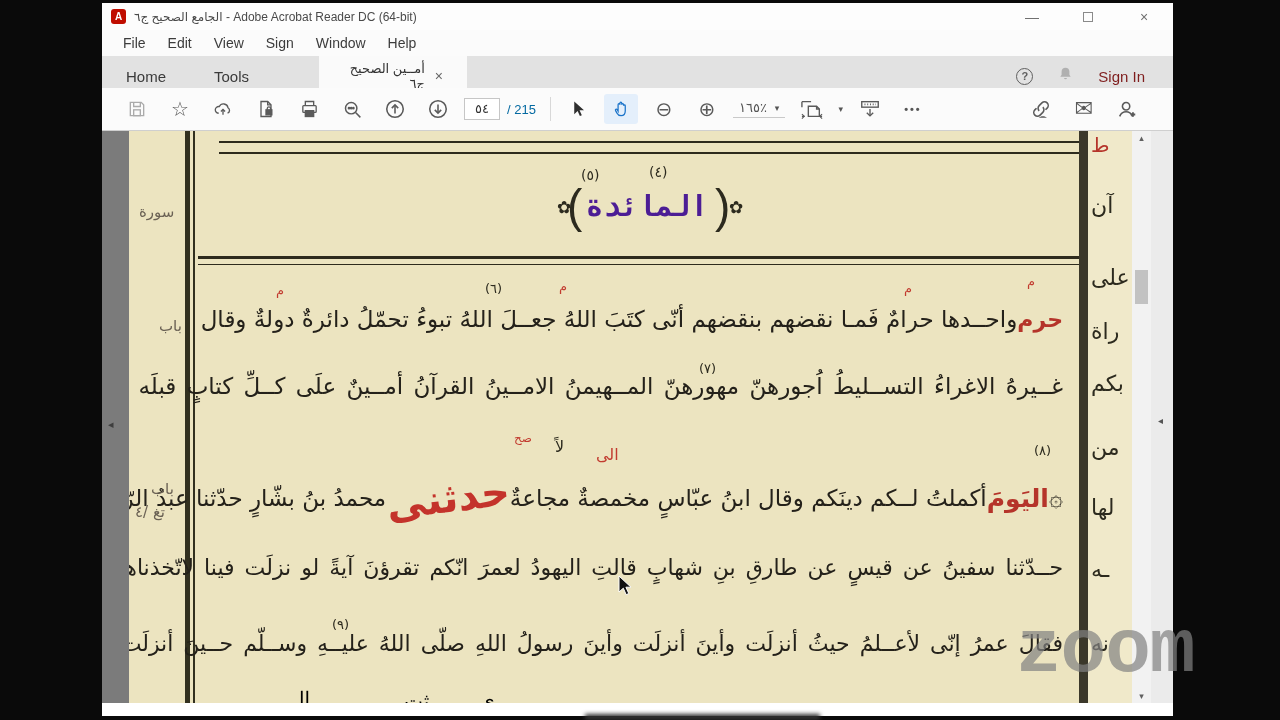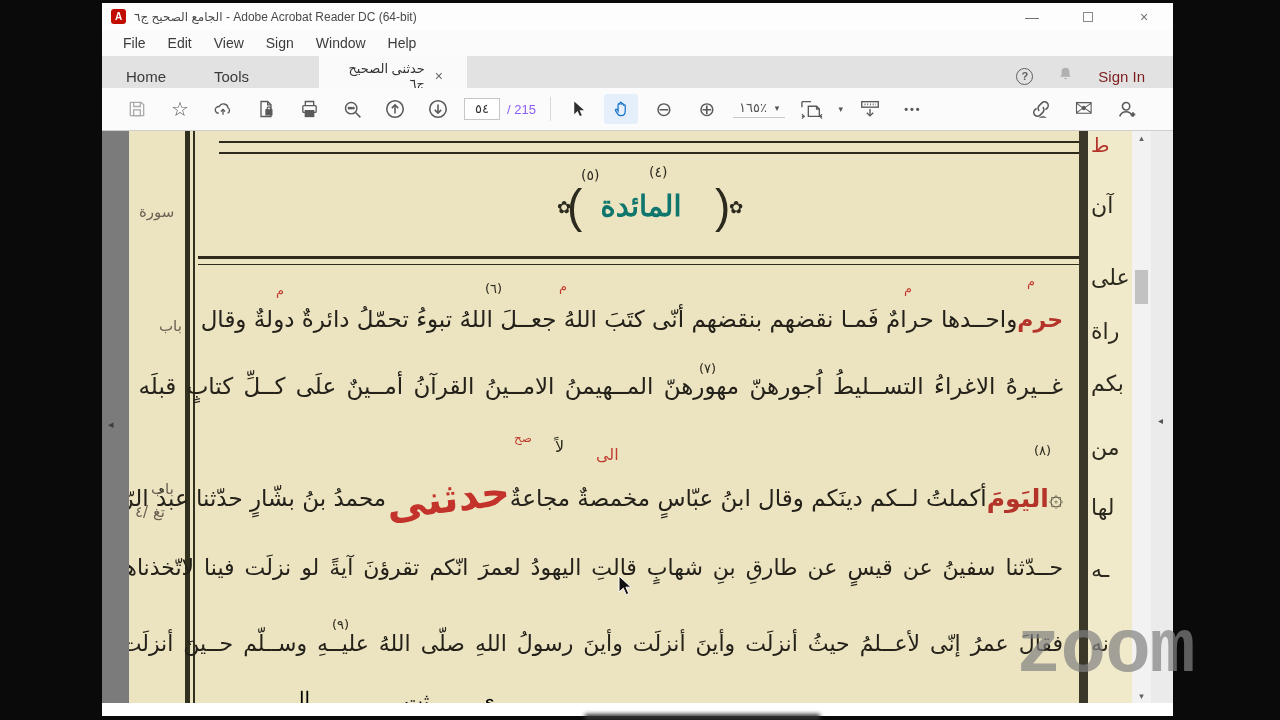--- a/index.html
+++ b/index.html
@@ -29,43 +29,43 @@
              display:flex; align-items:center; justify-content:center; }
   .signin { font-size:15px; color:#7f1d1d; }
 
   .toolbar { position:absolute; left:0; top:85px; width:100%; height:43px; background:#fbfbfb; border-bottom:1px solid #cfcfcf;
              display:flex; align-items:center; padding-left:18px; }
   .tbtn { width:34px; height:30px; display:flex; align-items:center; justify-content:center; margin-right:9px; }
   .tbtn svg { display:block; }
   .glyph { font-size:20px; color:#5a5a5a; }
   .sep { width:1px; height:24px; background:#d8d8d8; margin:0 10px 0 4px; }
   .pagebox { width:36px; height:22px; border:1px solid #c6c6c6; background:#fff; font-size:13px; color:#333; text-align:center; line-height:20px; }
-  .pagetotal { font-size:13px; color:#8b5cf6; margin:0 10px 0 7px; white-space:nowrap; }
+  .pagetotal { font-size:13px; color:#0369a1; margin:0 10px 0 7px; white-space:nowrap; }
   .zoomfield { display:flex; align-items:center; gap:8px; margin-right:10px; border-bottom:1px solid #c9c9c9; padding:0 6px 2px 6px; }
   .zoomval { font-size:13px; color:#555; }
   .chev { font-size:9px; color:#555; }
   .handbtn { background:#e4effb; border-radius:3px; }
   .rtools { margin-left:auto; display:flex; align-items:center; padding-right:20px; }
 
   
   .content { position:absolute; left:0; top:128px; width:100%; height:572px; background:#7b7b7b; overflow:hidden; }
   .collapse-l { position:absolute; left:6px; top:287px; font-size:11px; color:#3e3e3e; }
   .pdfpage { position:absolute; left:27px; top:0; width:1003px; height:572px; background:#ece4c0; overflow:hidden; }
   .framev1 { position:absolute; left:56px; top:0; width:5px; height:572px; background:#32301f; }
   .framev2 { position:absolute; left:64px; top:0; width:2px; height:572px; background:#32301f; }
   .spine  { position:absolute; left:950px; top:0; width:9px; height:572px; background:#3b382a; }
   .rstrip-page { position:absolute; left:959px; top:0; width:44px; height:572px; background:#f0e9ca; }
   .hline { position:absolute; background:#2e2b1d; }
 
   .fragR { position:absolute; left:962px; width:44px; font-size:22px; color:#2c2a1e; font-family:"DejaVu Sans",sans-serif; white-space:nowrap; overflow:hidden; }
   .noteL { position:absolute; font-size:15px; color:#6a6154; font-family:"DejaVu Sans",sans-serif; white-space:nowrap; }
 
   .hfn { position:absolute; font-size:14px; color:#2c2a1e; font-family:"DejaVu Sans",sans-serif; }
-  .surah { position:absolute; left:457px; top:58px; width:110px; text-align:center; font-size:29px; font-weight:bold; color:#0f766e;
-           font-family:Liberation Serif, serif; }
+  .surah { position:absolute; left:469px; top:58px; width:110px; text-align:center; font-size:29px; font-weight:bold; color:#4c1d95;
+           font-family:Liberation Mono, monospace; }
   .orn { position:absolute; top:48px; font-size:46px; color:#2c2a1e; }
   .flower { position:absolute; top:66px; font-size:17px; color:#2c2a1e; }
 
   .tline { position:absolute; left:72px; width:862px; direction:rtl; font-family:"DejaVu Sans",sans-serif;
            color:#24211a; font-size:23px; white-space:nowrap; }
   .just { display:block; text-align:justify; text-align-last:justify; word-spacing:3px; }
   .flexline { display:flex; justify-content:space-between; align-items:center; }
   .red { color:#b5342a; }
   .bigred { font-size:40px; font-weight:bold; color:#c4332b; transform:rotate(-7deg); }
   .fn { position:absolute; font-size:13px; color:#2c2a1e; font-family:"DejaVu Sans",sans-serif; }
@@ -115,21 +115,21 @@
       <span class="menuitem">View</span>
       <span class="menuitem">Sign</span>
       <span class="menuitem">Window</span>
       <span class="menuitem">Help</span>
     </div>
 
     <div class="tabbar">
       <span class="tab">Home</span>
       <span class="tab">Tools</span>
       <span class="tab doctab">
-        <span dir="rtl">حدثنى الصحيح ج٦</span>
+        <span dir="rtl">أمــين الصحيح ج٦</span>
         <span class="tabclose">×</span>
       </span>
       <span class="tabright">
         <span class="qcircle">?</span>
         <span>
           <svg width="17" height="18" viewBox="0 0 24 24">
               <path d="M12 3c-3.3 0-5.5 2.3-5.5 5.6v4.6L4.7 16h14.6l-1.8-2.8V8.6C17.5 5.3 15.3 3 12 3z" fill="#b0b0b0"></path>
               <path d="M10 17.5a2 2 0 0 0 4 0z" fill="#b0b0b0"></path>
             </svg>
         </span>

